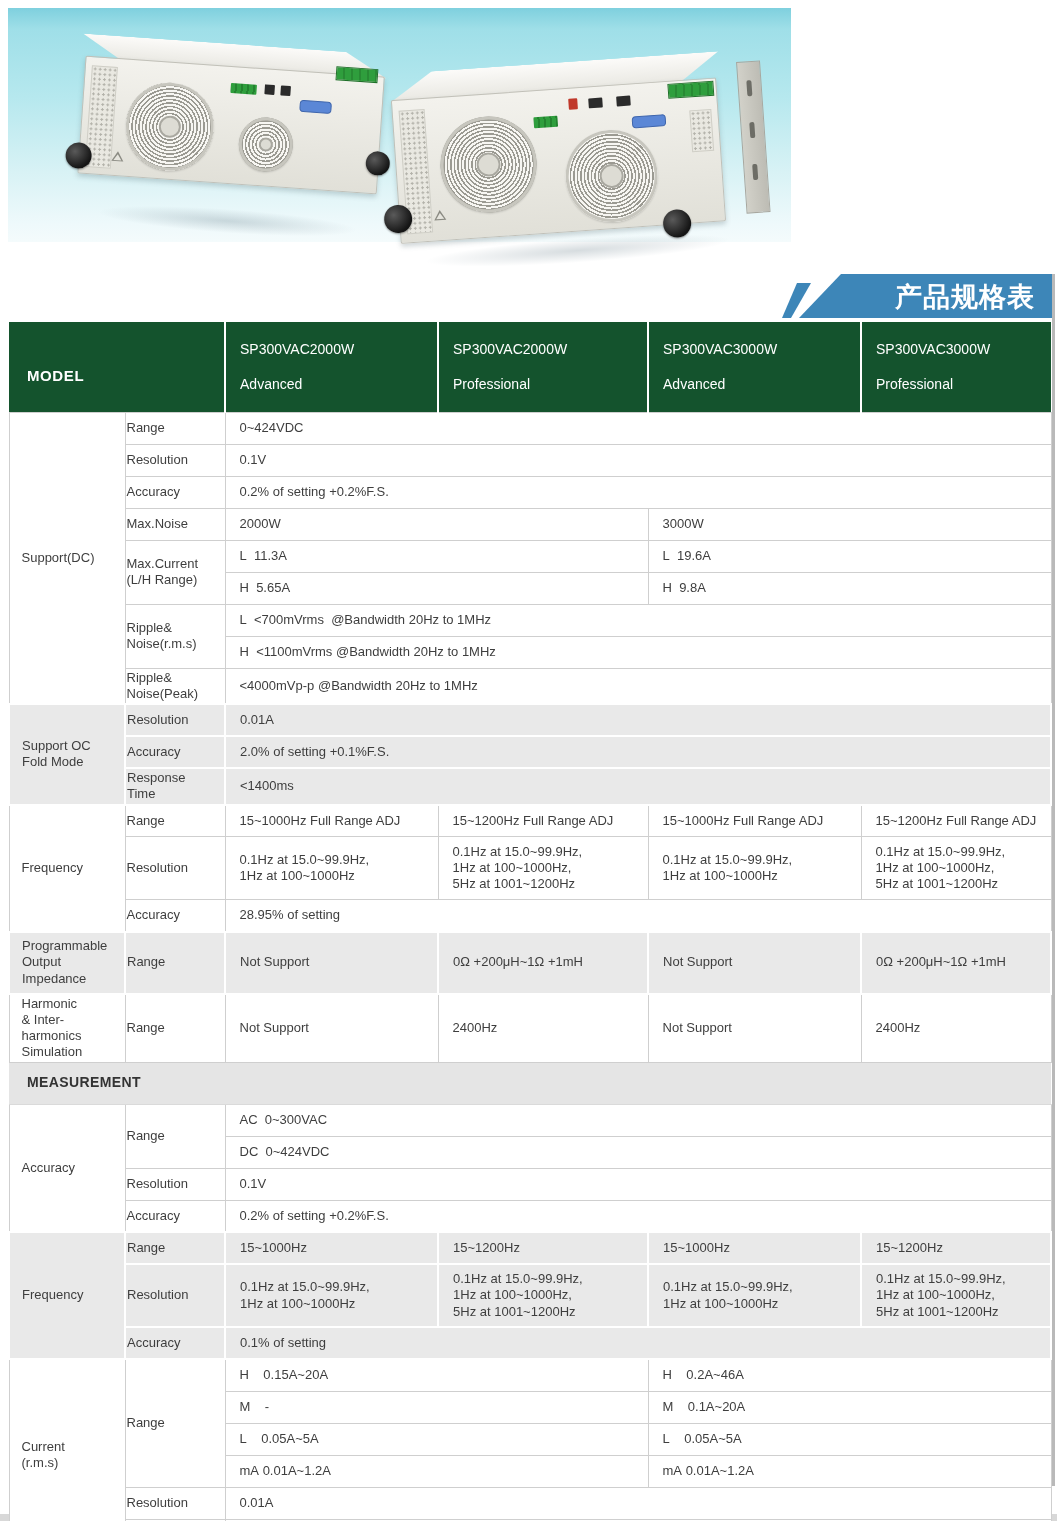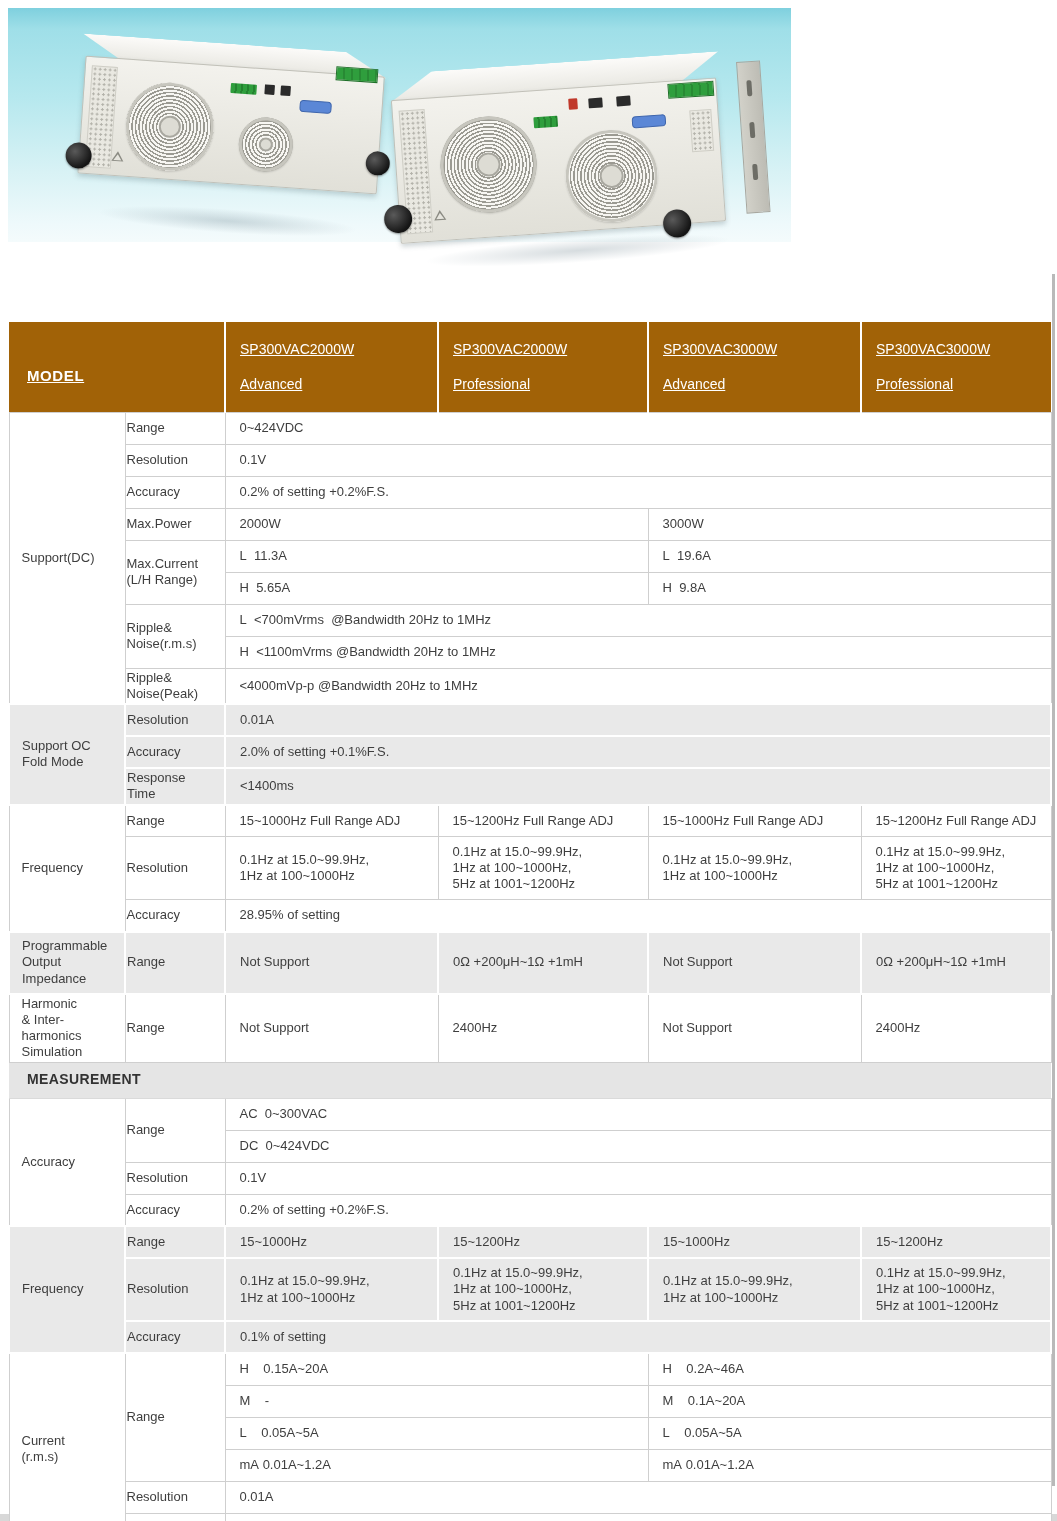--- a/index.html
+++ b/index.html
@@ -43,34 +43,34 @@
   
   .right-line { position:absolute; left:1052px; top:274px; width:3px; height:1212px; background:#b9b9b9; }
   .bottom-strip { position:absolute; left:0; bottom:0; width:1057px; height:7px; background:#d8d8d8; }
 
   
   table.spec { position:absolute; left:8px; top:322px; width:1042px; border-collapse:collapse; table-layout:fixed;
                color:#3e3e3e; font-size:13px; line-height:1.25; }
   .spec th, .spec td { vertical-align:middle; white-space:pre-line; overflow:hidden; text-align:left; }
 
   tr.hdr { height:48px; }
-  tr.hdr th { background:#a16207; color:#fff; font-weight:normal; font-size:14px; padding-left:14px; border-left:2px solid #fff;text-decoration:underline; }
+  tr.hdr th { background:#14532d; color:#fff; font-weight:normal; font-size:14px; padding-left:14px; border-left:2px solid #fff; }
   tr.hdr th.model-th { border-left:none; font-weight:bold; font-size:15px; letter-spacing:.6px; padding-left:18px; }
 
   .sw td { background:#fff; border:1px solid #cfcfcf; }
   .sg td { background:#e9e9e9; border:2px solid #fff; }
   td.grp { padding-left:12px; }
   td.g   { }
   td.v   { padding-left:14px; }
 
   tr.r32 { height:32px; }
   tr.r63 { height:63px; }
   tr.r62 { height:62px; }
   tr.r68 { height:68px; }
-  tr.meas { height:36px; }
+  tr.meas { height:42px; }
   tr.meas td { background:#e5e5e5; border:1px solid #dadada; border-left:none; border-right:none;
                font-weight:bold; font-size:14px; color:#333; padding-left:18px; letter-spacing:.4px; }
 </style>
 </head>
 <body>
 
 <div class="page">
 
   <div class="photo">
 
@@ -111,20 +111,27 @@
         <div class="term" style="left:140px; top:26px; width:24px; height:11px;"></div>
         <div class="dsub" style="left:238px; top:32px; width:32px; height:10px;"></div>
         <div class="pcb" style="right:2px; top:2px; width:44px; height:13px;"></div>
         <div class="tri" style="left:34px; top:112px;"></div>
         <div class="knob" style="left:-16px; top:104px; width:28px; height:28px;"></div>
         <div class="knob" style="right:34px; bottom:-14px; width:28px; height:28px;"></div>
       </div>
     </div>
   </div>
 
+  <div class="banner">
+    <svg viewBox="0 0 272 47">
+      <polygon points="60,1 272,1 272,45 18,45" fill="#3d86b8"></polygon>
+      <polygon points="16,10 30,10 10,45 1,45" fill="#3d86b8"></polygon>
+    </svg>
+    <div class="banner-text">产品规格表</div>
+  </div>
 
   <div class="right-line"></div>
   <div class="bottom-strip"></div>
 
   <table class="spec">
     <colgroup>
       <col style="width:116px">
         <col style="width:100px">
       <col style="width:213px">
         <col style="width:210px">
@@ -162,21 +169,21 @@
     </tr>
     <tr class="sw r32">
       <td class="g">Resolution</td>
       <td class="v" colspan="4">0.1V</td>
     </tr>
     <tr class="sw r32">
       <td class="g">Accuracy</td>
       <td class="v" colspan="4">0.2% of setting +0.2%F.S.</td>
     </tr>
     <tr class="sw r32">
-      <td class="g">Max.Power</td>
+      <td class="g">Max.Noise</td>
       <td class="v" colspan="2">2000W</td>
       <td class="v" colspan="2">3000W</td>
     </tr>
     <tr class="sw r32">
       <td class="g" rowspan="2">Max.Current
 (L/H Range)</td>
       <td class="v" colspan="2">L&nbsp;&nbsp;11.3A</td>
       <td class="v" colspan="2">L&nbsp;&nbsp;19.6A</td>
     </tr>
     <tr class="sw r32">

